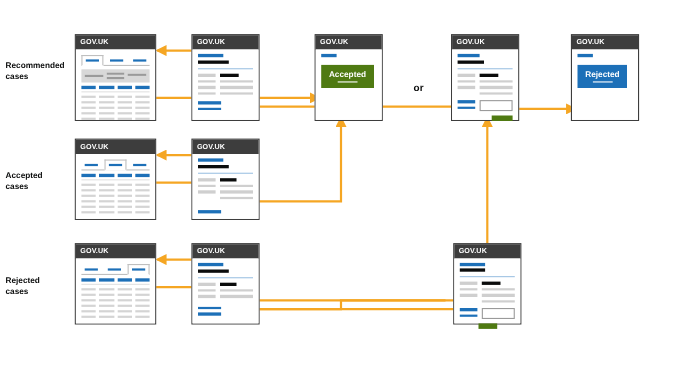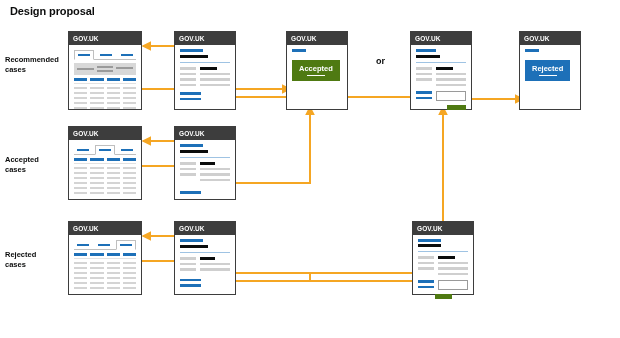--- a/index.html
+++ b/index.html
@@ -185,21 +185,20 @@
     border: 1px solid #9a9a9a;
     background: #ffffff;
     height: 8px;
   }
 </style>
 </head>
 <body>
 
 <div id="canvas">
 
-  <div class="page-title">Design proposal</div>
 
   <div class="row-label row-label-recommended">
     <div>Recommended</div>
     <div>cases</div>
   </div>
   <div class="row-label row-label-accepted">
     <div>Accepted</div>
     <div>cases</div>
   </div>
   <div class="row-label row-label-rejected">
@@ -349,21 +348,21 @@
     </div>
     <div class="card-body">
       <div class="bar-blue" style="width:28%; margin-bottom:5px;"></div>
       <div class="tag tag-accepted">
         <span>Accepted</span>
         <span class="underline"></span>
       </div>
     </div>
   </div>
 
-  <div class="or-label" style="left:376px; top:56px;">or</div>
+  <div class="or-label" style="left:376px; top:75px;">or</div>
 
   <div class="card" style="left:410px; top:31px; width:62px; height:79px;">
     <div class="card-header">
       <span class="card-brand">GOV.UK</span>
     </div>
     <div class="card-body">
       <div class="bar-blue" style="width:40%; margin-bottom:3px;"></div>
       <div class="bar-black" style="width:48%; margin-bottom:4px;"></div>
       <div class="rule-blue" style="margin-bottom:4px;"></div>
       <div class="two-col">

